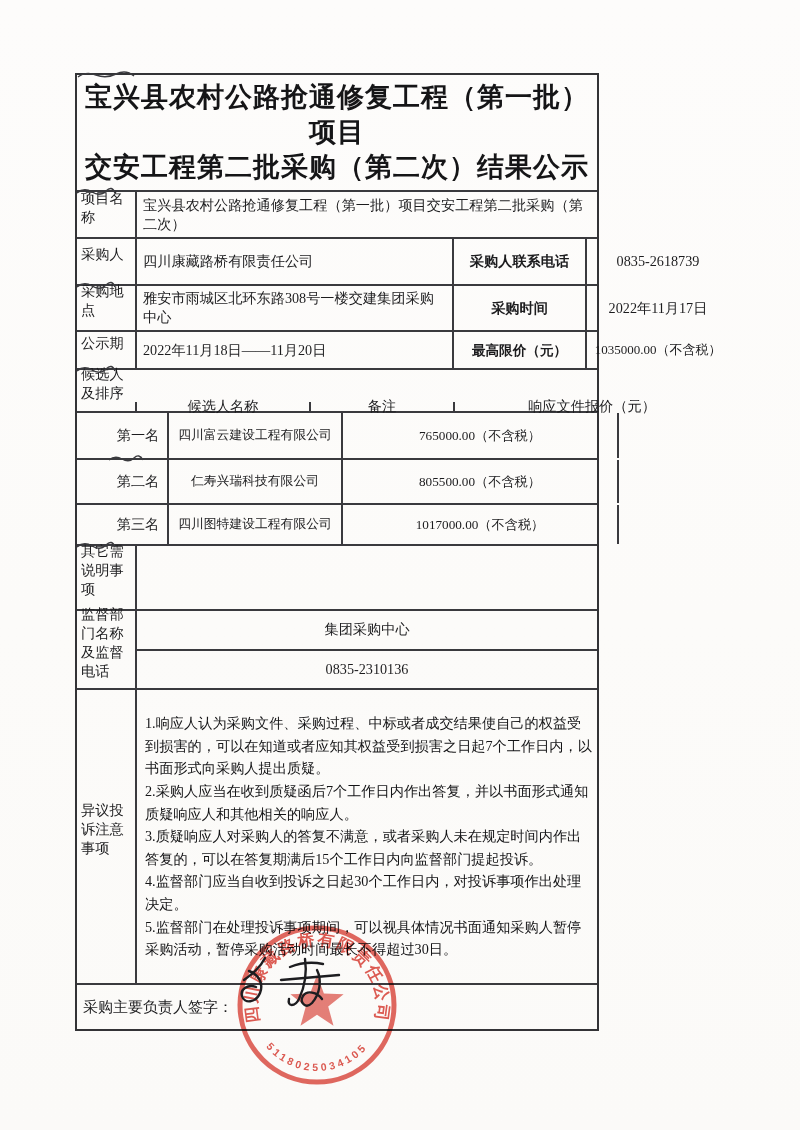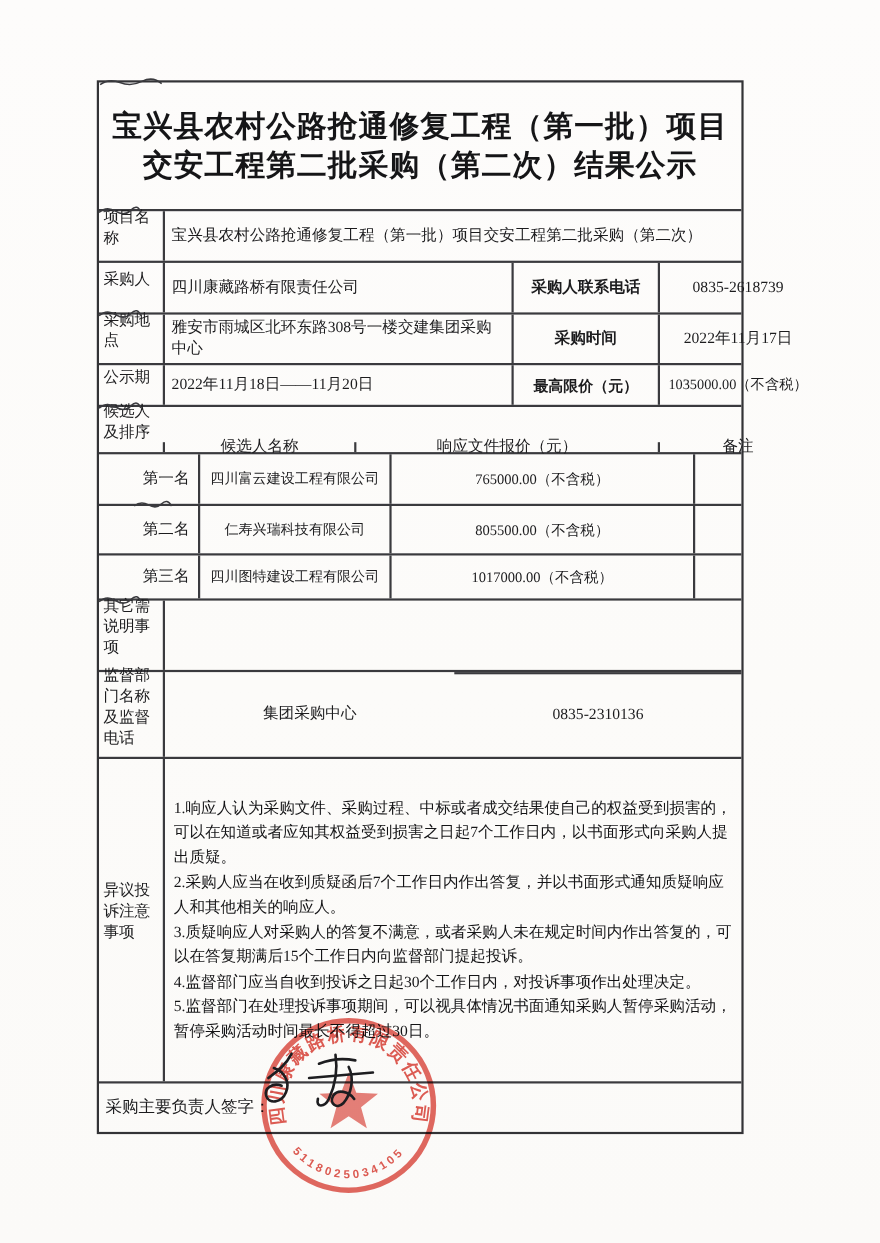--- a/index.html
+++ b/index.html
@@ -9,21 +9,21 @@
     font-family:"Liberation Serif","DejaVu Serif",serif;
     color:#1c1c1e;
     -webkit-font-smoothing:antialiased;
   }
   .paper{
     position:relative;width:800px;height:1130px;
     background:linear-gradient(180deg,#fdfcfb 0%,#fcfbf9 55%,#fbfaf8 100%);
     overflow:hidden;
   }
   .doc-table{
-    position:absolute;left:88px;top:73px;width:588px;
+    position:absolute;left:75px;top:73px;width:524px;
     border:2px solid #333336;
     box-sizing:border-box;
     background:transparent;
   }
   .row{display:flex;border-top:2px solid #3a3a3e;box-sizing:border-box;}
   .row.first{border-top:none;}
   .c{
     box-sizing:border-box;border-left:2px solid #3a3a3e;
     display:flex;align-items:center;position:relative;
     font-size:14.2px;line-height:19px;
@@ -41,21 +41,21 @@
   .w-price{flex:0 0 276px;justify-content:center;text-align:center;font-size:13.2px;}
   .w-rem{flex:0 0 144px;}
   .w-rest{flex:1 1 auto;}
   .title-cell{
     flex:1 1 auto;flex-direction:column;justify-content:center;
     font-family:"Liberation Sans","DejaVu Sans",sans-serif;
     font-weight:bold;font-size:27px;line-height:35px;letter-spacing:1px;
     text-align:center;color:#151517;
   }
   .hdr{justify-content:center;text-align:center;margin-top:32px;}
-  .sup-stack{flex:1 1 auto;display:flex;flex-direction:row;align-items:stretch;padding:0;}
+  .sup-stack{flex:1 1 auto;display:flex;flex-direction:column;align-items:stretch;padding:0;}
   .sub{flex:1 1 auto;display:flex;align-items:center;justify-content:center;text-align:center;box-sizing:border-box;}
   .sub + .sub{border-top:2px solid #3a3a3e;}
   .objection-body{
     white-space:pre-line;font-size:14.2px;line-height:22.6px;
     padding:4px 4px 4px 8px;color:#141416;
   }
   .obj-cell{align-items:center;padding:0;}
   .sig-cell{flex:1 1 auto;padding:2px 6px;font-size:15px;}
   .sq{position:absolute;left:-1px;top:-6px;pointer-events:none;}
   .sq path{stroke:#3a3a3e;stroke-width:1.4;fill:none;}
@@ -124,22 +124,22 @@
     </div>
 
     <div class="row" style="height:43px">
       <div class="c nb lab">
         <svg class="sq" width="40" height="10" viewBox="0 0 40 10">
             <path d="M1 7 Q8 1 16 6 T30 5 T39 7"></path>
           </svg>
         <span>候选人及排序</span>
       </div>
       <div class="c hdr w-name" style="font-size:14.2px">候选人名称</div>
+      <div class="c hdr w-rem">备注</div>
       <div class="c hdr w-price" style="font-size:14.2px">响应文件报价（元）</div>
-      <div class="c hdr w-rem">备注</div>
     </div>
 
     <div class="row" style="height:47px">
       <div class="c nb lab ctr">第一名</div>
       <div class="c w-name">四川富云建设工程有限公司</div>
       <div class="c w-price">765000.00（不含税）</div>
       <div class="c w-rem"></div>
     </div>
 
     <div class="row" style="height:45px">

